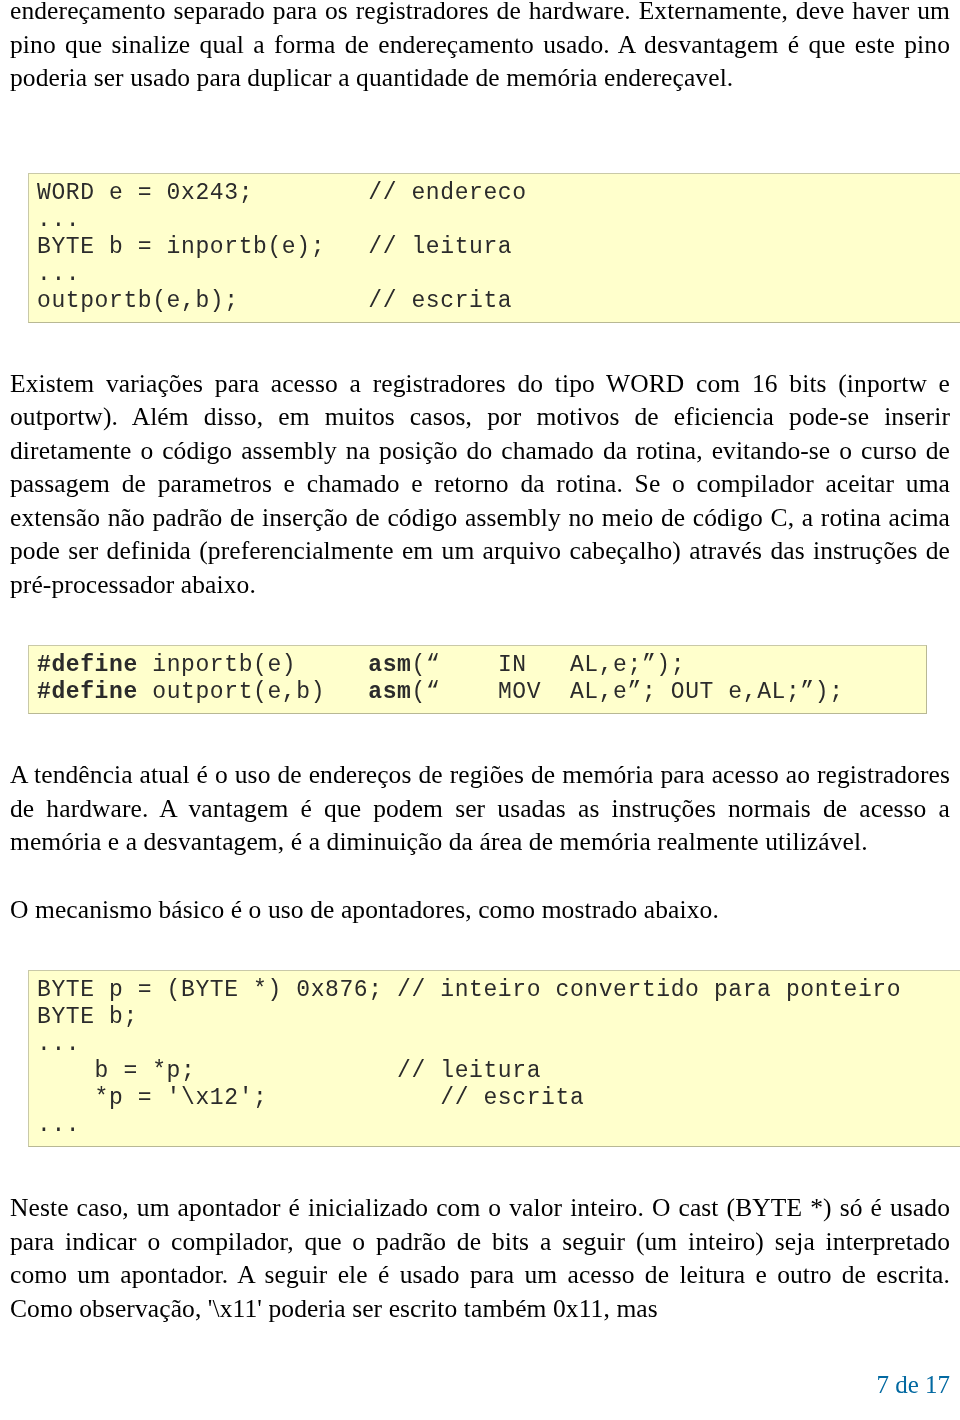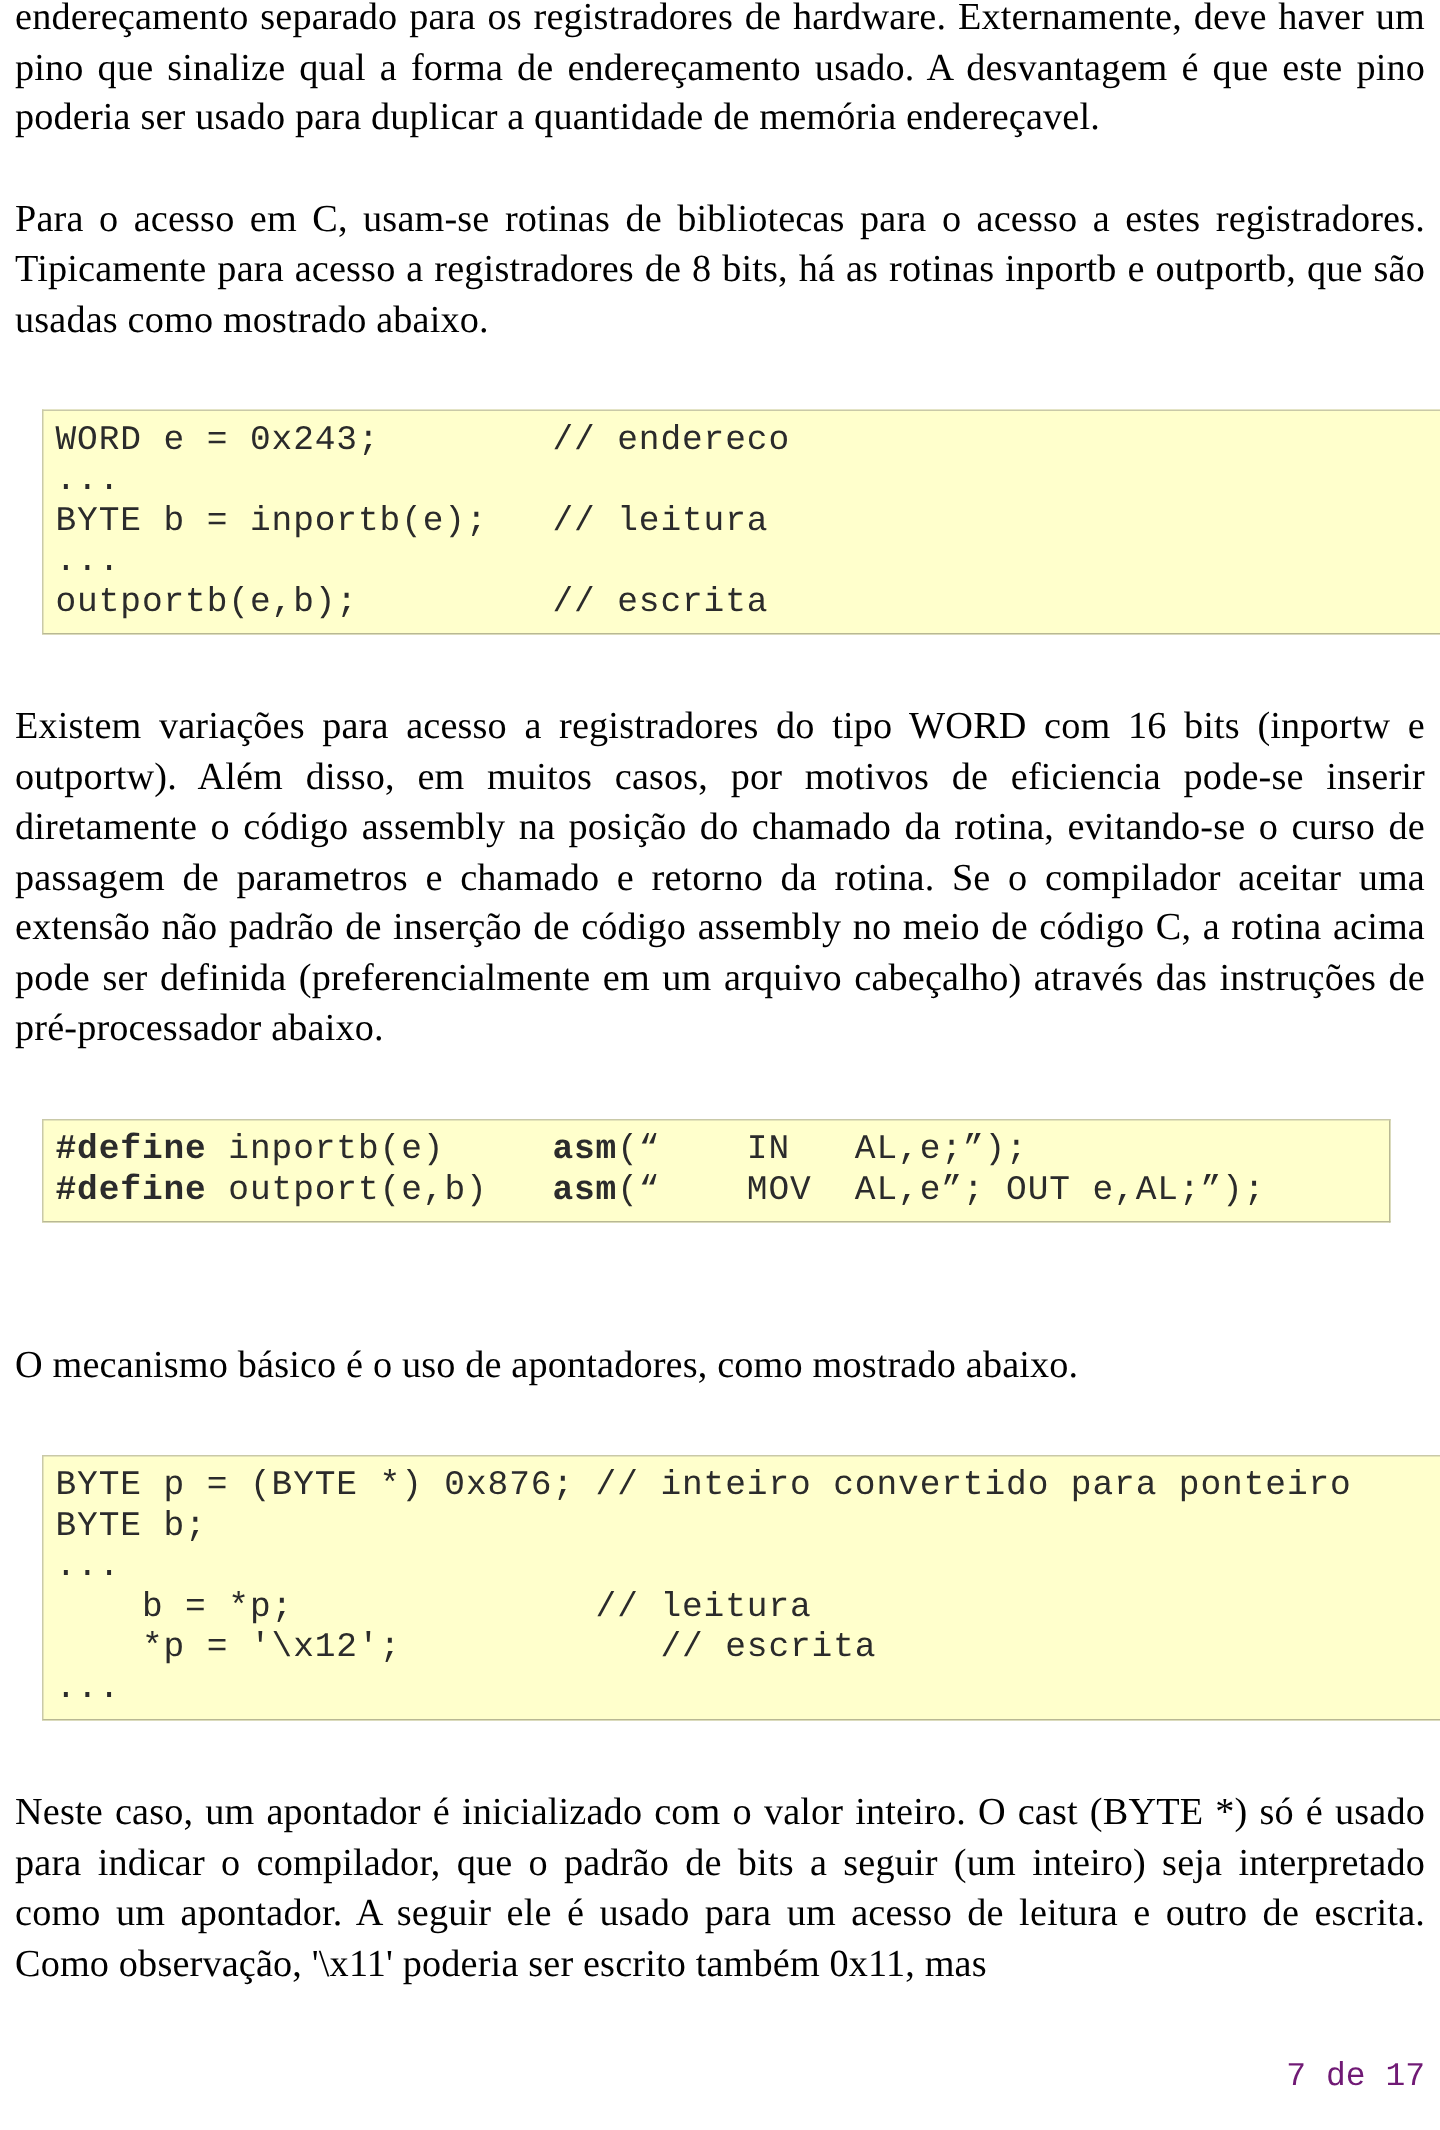--- a/index.html
+++ b/index.html
@@ -54,56 +54,56 @@
   }
   pre.codeblock.b1 { width: 938px; }
   pre.codeblock.b2 { width: 899px; }
   pre.codeblock.b3 { width: 938px; }
   pre.codeblock b { font-weight: bold; }
 
   .footer {
     position: absolute;
     right: 10px;
     bottom: 14px;
-    font-size: 22px;
+    font-size: 25px;
     line-height: 30px;
-    font-family: Liberation Mono, monospace;
-    color: #701a75;
+    font-family: Liberation Serif, serif;
+    color: #0369a1;
   }
 </style>
 </head>
 <body>
 
 <div class="page">
 
   <p class="body-text first">endereçamento separado para os registradores de hardware. Externamente, deve haver um pino que sinalize qual a forma de endereçamento usado. A desvantagem é que este pino poderia ser usado para duplicar a quantidade de memória endereçavel.</p>
 
   <div class="gap-lg"></div>
 
-  <p class="body-text">Para o acesso em C, usam-se rotinas de bibliotecas para o acesso a estes registradores. Tipicamente para acesso a registradores de 8 bits, há as rotinas inportb e outportb, que são usadas como mostrado abaixo.</p>
 
   <div class="gap-md"></div>
 
   <pre class="codeblock b1">WORD e = 0x243;        // endereco
 ...
 BYTE b = inportb(e);   // leitura
 ...
 outportb(e,b);         // escrita</pre>
 
   <div class="gap-md"></div>
 
   <p class="body-text">Existem variações para acesso a registradores do tipo WORD com 16 bits (inportw e outportw). Além disso, em muitos casos, por motivos de eficiencia pode-se inserir diretamente o código assembly na posição do chamado da rotina, evitando-se o curso de passagem de parametros e chamado e retorno da rotina. Se o compilador aceitar uma extensão não padrão de inserção de código assembly no meio de código C, a rotina acima pode ser definida (preferencialmente em um arquivo cabeçalho) através das instruções de pré-processador abaixo.</p>
 
   <div class="gap-md"></div>
 
   <pre class="codeblock b2"><b>#define</b><span> inportb(e)     </span><b>asm</b><span>(“    IN   AL,e;”);</span>
 <b>#define</b><span> outport(e,b)   </span><b>asm</b><span>(“    MOV  AL,e”; OUT e,AL;”);</span></pre>
 
   <div class="gap-md"></div>
 
+  <p class="body-text">A tendência atual é o uso de endereços de regiões de memória para acesso ao registradores de hardware. A vantagem é que podem ser usadas as instruções normais de acesso a memória e a desvantagem, é a diminuição da área de memória realmente utilizável.</p>
 
   <div class="gap-lg"></div>
 
   <p class="body-text">O mecanismo básico é o uso de apontadores, como mostrado abaixo.</p>
 
   <div class="gap-md"></div>
 
   <pre class="codeblock b3">BYTE p = (BYTE *) 0x876; // inteiro convertido para ponteiro
 BYTE b;
 ...

